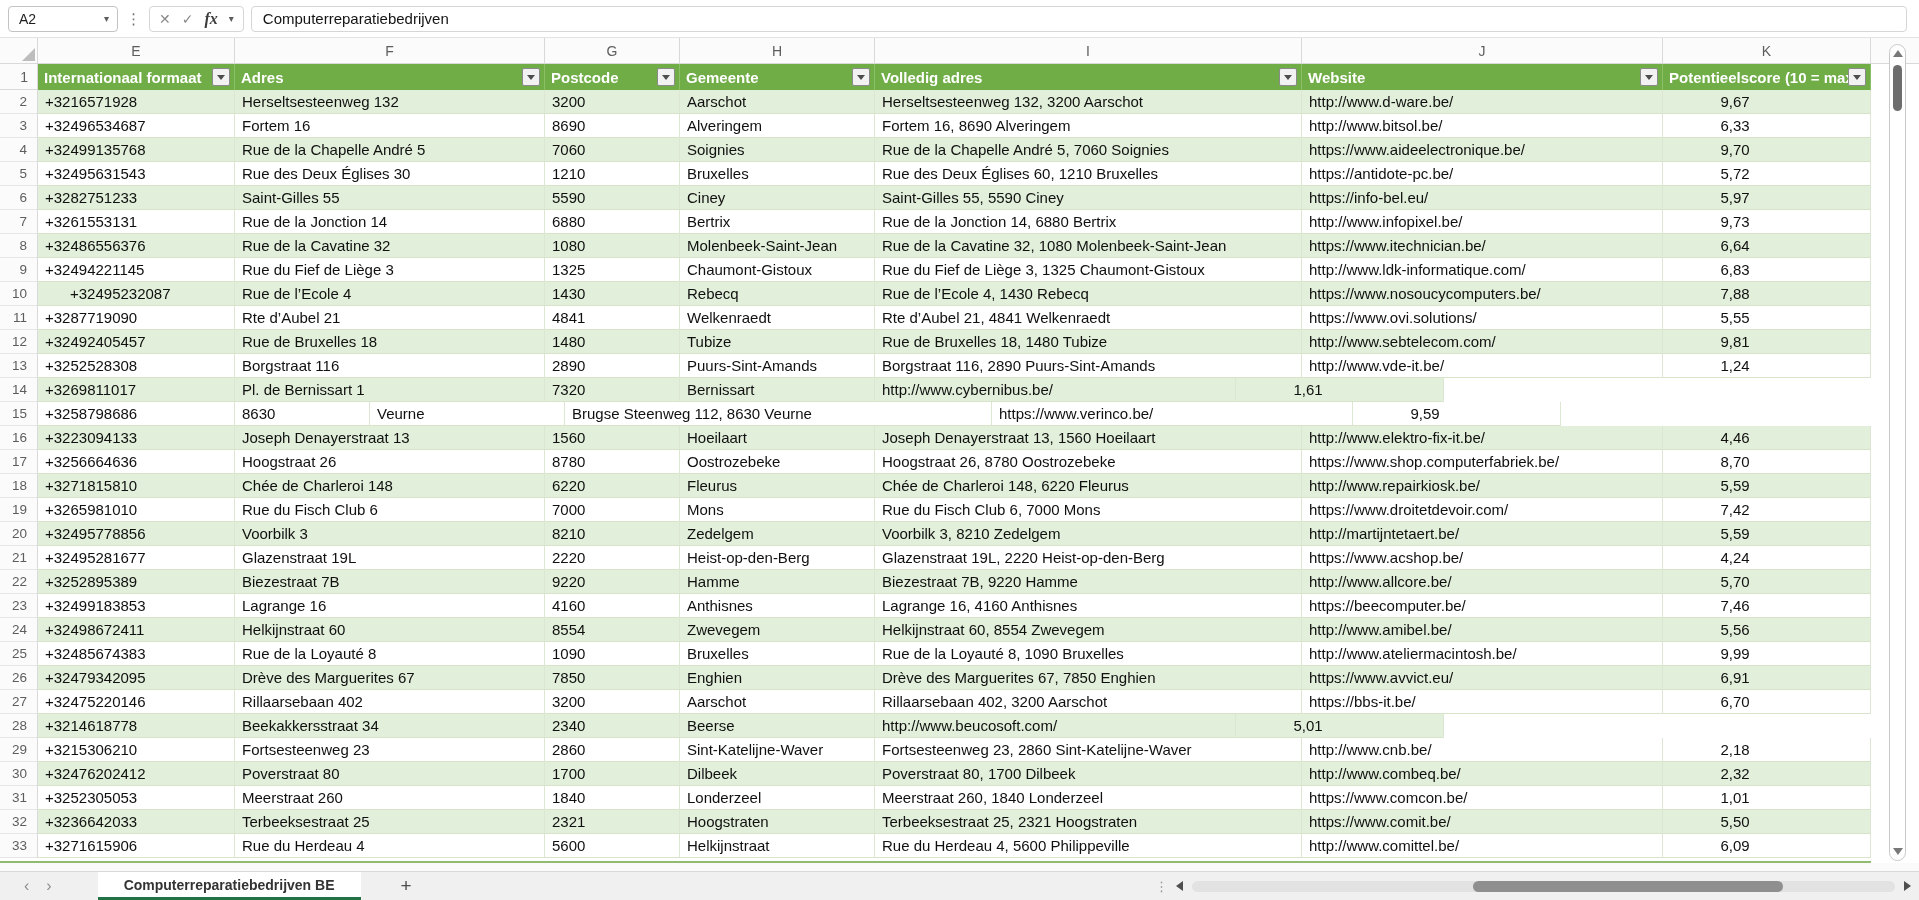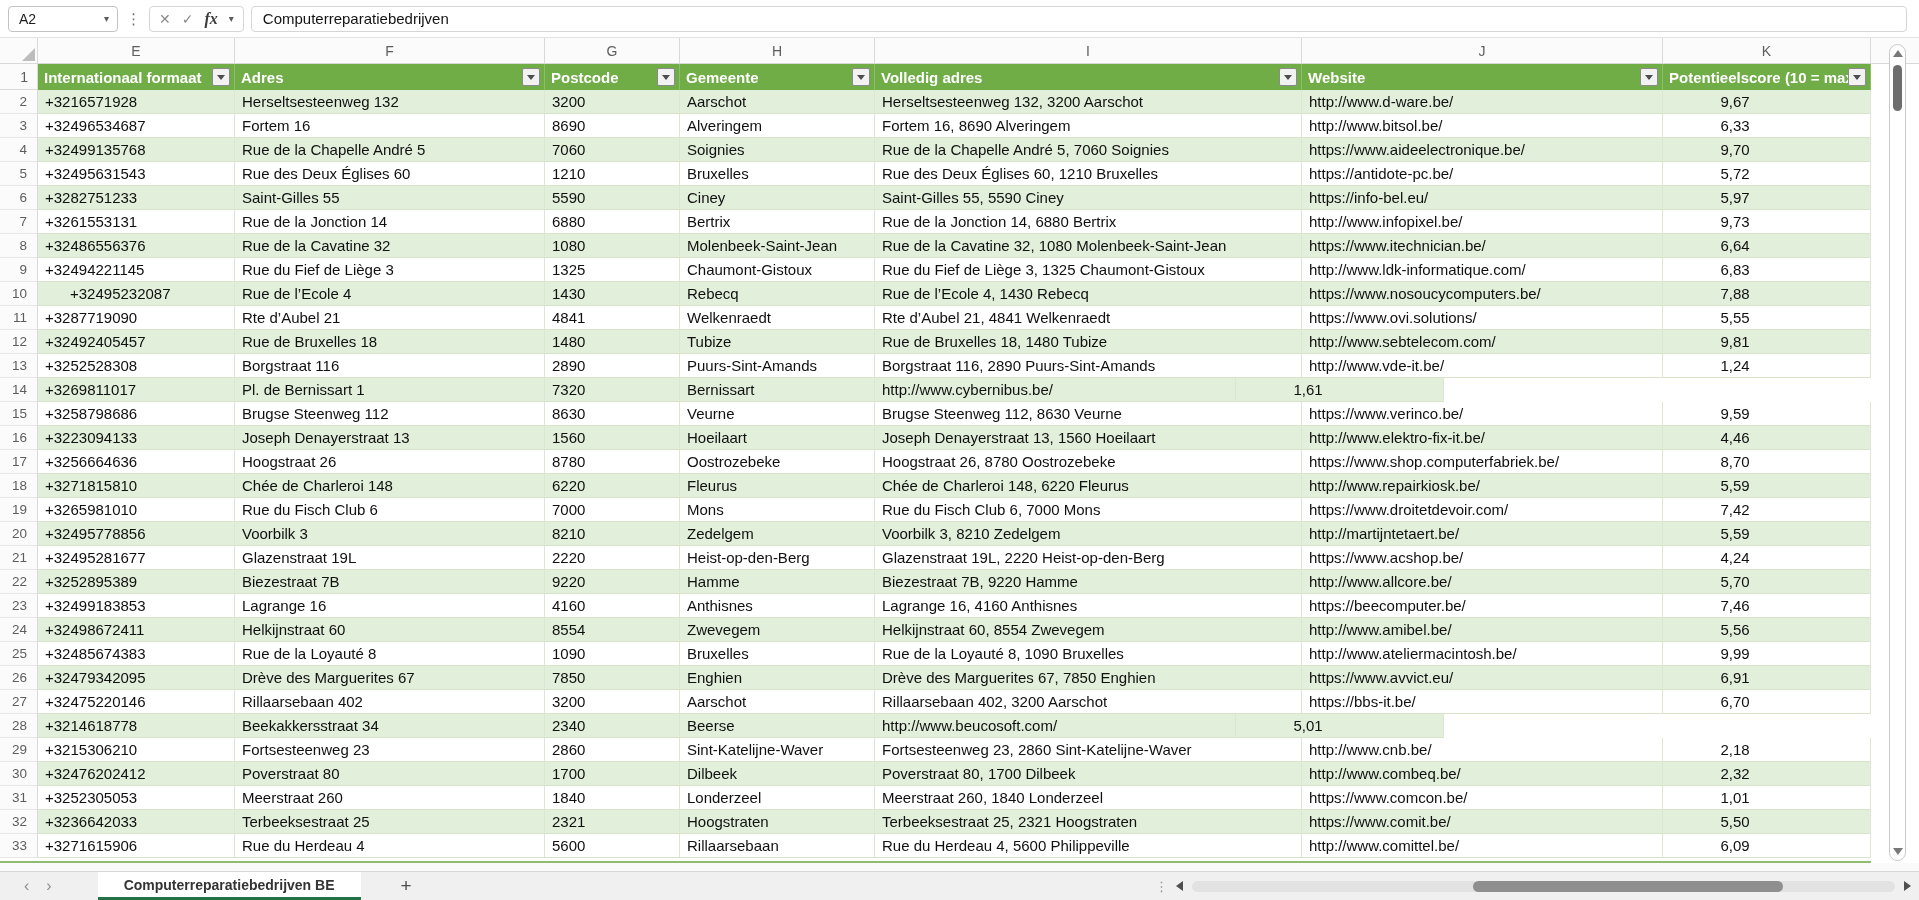--- a/index.html
+++ b/index.html
@@ -205,21 +205,21 @@
           <div class="cell" style="width: 310px;">Rue de la Chapelle André 5</div>
           <div class="cell" style="width: 135px;">7060</div>
           <div class="cell" style="width: 195px;">Soignies</div>
           <div class="cell" style="width: 427px;">Rue de la Chapelle André 5, 7060 Soignies</div>
           <div class="cell" style="width: 361px;">https://www.aideelectronique.be/</div>
           <div class="cell center" style="width: 208px;">9,70</div>
         </div>
         <div class="data-row">
           <div class="r-gutter">5</div>
           <div class="cell" style="width: 197px;">+32495631543</div>
-          <div class="cell" style="width: 310px;">Rue des Deux Églises 60</div>
+          <div class="cell" style="width: 310px;">Rue des Deux Églises 30</div>
           <div class="cell" style="width: 135px;">1210</div>
           <div class="cell" style="width: 195px;">Bruxelles</div>
           <div class="cell" style="width: 427px;">Rue des Deux Églises 60, 1210 Bruxelles</div>
           <div class="cell" style="width: 361px;">https://antidote-pc.be/</div>
           <div class="cell center" style="width: 208px;">5,72</div>
         </div>
         <div class="data-row band">
           <div class="r-gutter">6</div>
           <div class="cell" style="width: 197px;">+3282751233</div>
           <div class="cell" style="width: 310px;">Saint-Gilles 55</div>
@@ -304,21 +304,20 @@
           <div class="cell" style="width: 197px;">+3269811017</div>
           <div class="cell" style="width: 310px;">Pl. de Bernissart 1</div>
           <div class="cell" style="width: 135px;">7320</div>
           <div class="cell" style="width: 195px;">Bernissart</div>
           <div class="cell" style="width: 361px;">http://www.cybernibus.be/</div>
           <div class="cell center" style="width: 208px;">1,61</div>
         </div>
         <div class="data-row">
           <div class="r-gutter">15</div>
           <div class="cell" style="width: 197px;">+3258798686</div>
-          <div class="cell" style="width: 310px;">Brugse Steenweg 112</div>
           <div class="cell" style="width: 135px;">8630</div>
           <div class="cell" style="width: 195px;">Veurne</div>
           <div class="cell" style="width: 427px;">Brugse Steenweg 112, 8630 Veurne</div>
           <div class="cell" style="width: 361px;">https://www.verinco.be/</div>
           <div class="cell center" style="width: 208px;">9,59</div>
         </div>
         <div class="data-row band">
           <div class="r-gutter">16</div>
           <div class="cell" style="width: 197px;">+3223094133</div>
           <div class="cell" style="width: 310px;">Joseph Denayerstraat 13</div>
@@ -485,21 +484,21 @@
           <div class="cell" style="width: 195px;">Hoogstraten</div>
           <div class="cell" style="width: 427px;">Terbeeksestraat 25, 2321 Hoogstraten</div>
           <div class="cell" style="width: 361px;">https://www.comit.be/</div>
           <div class="cell center" style="width: 208px;">5,50</div>
         </div>
         <div class="data-row">
           <div class="r-gutter">33</div>
           <div class="cell" style="width: 197px;">+3271615906</div>
           <div class="cell" style="width: 310px;">Rue du Herdeau 4</div>
           <div class="cell" style="width: 135px;">5600</div>
-          <div class="cell" style="width: 195px;">Rillaarsebaan</div>
+          <div class="cell" style="width: 195px;">Helkijnstraat</div>
           <div class="cell" style="width: 427px;">Rue du Herdeau 4, 5600 Philippeville</div>
           <div class="cell" style="width: 361px;">http://www.comittel.be/</div>
           <div class="cell center" style="width: 208px;">6,09</div>
         </div>
       </div>
     <div class="grid-gap"></div>
     <div class="grid-bottom"></div>
     <div class="grid-under"></div>
 
     <div class="vscroll">

